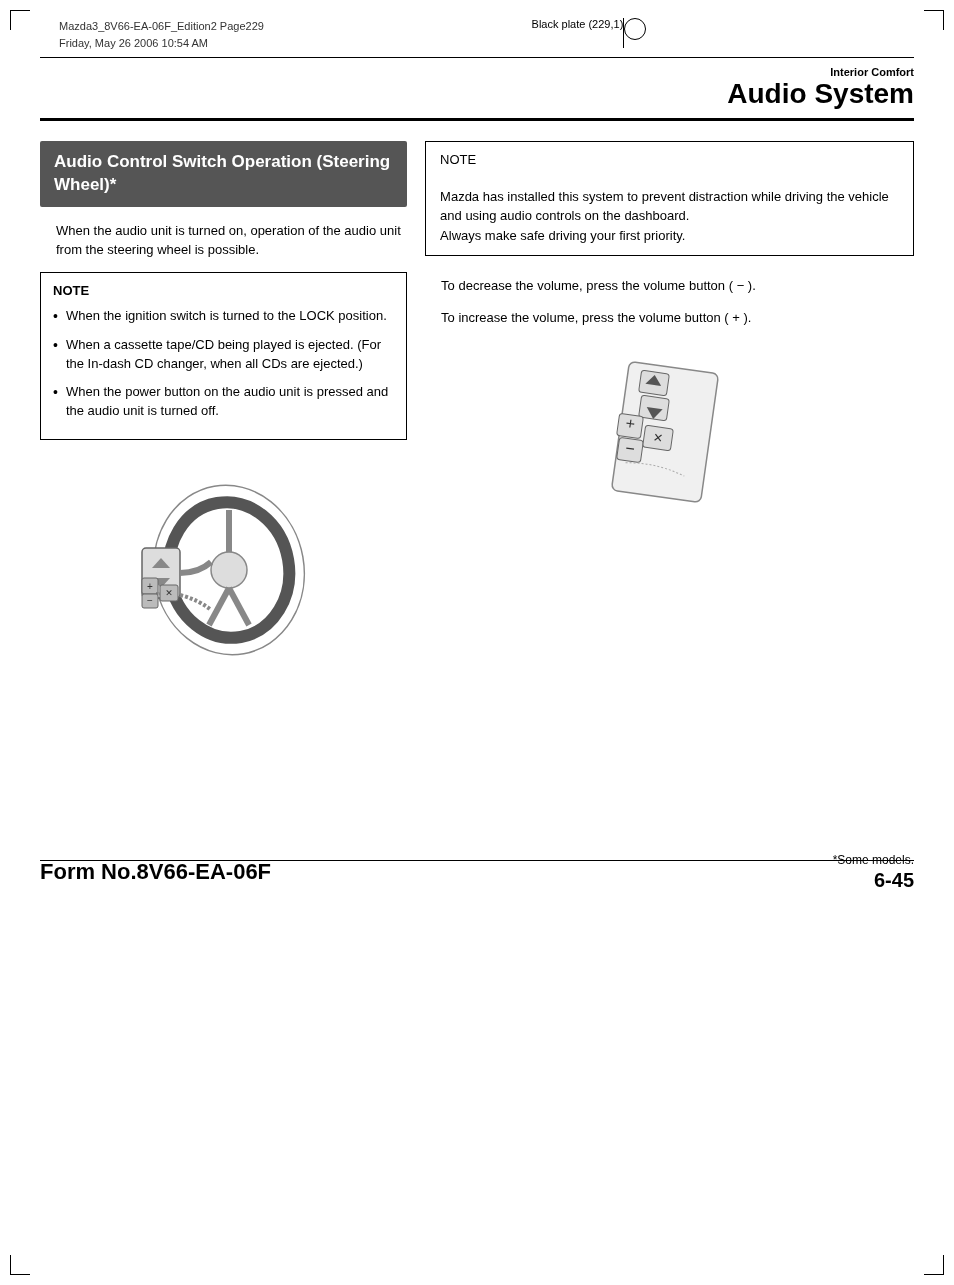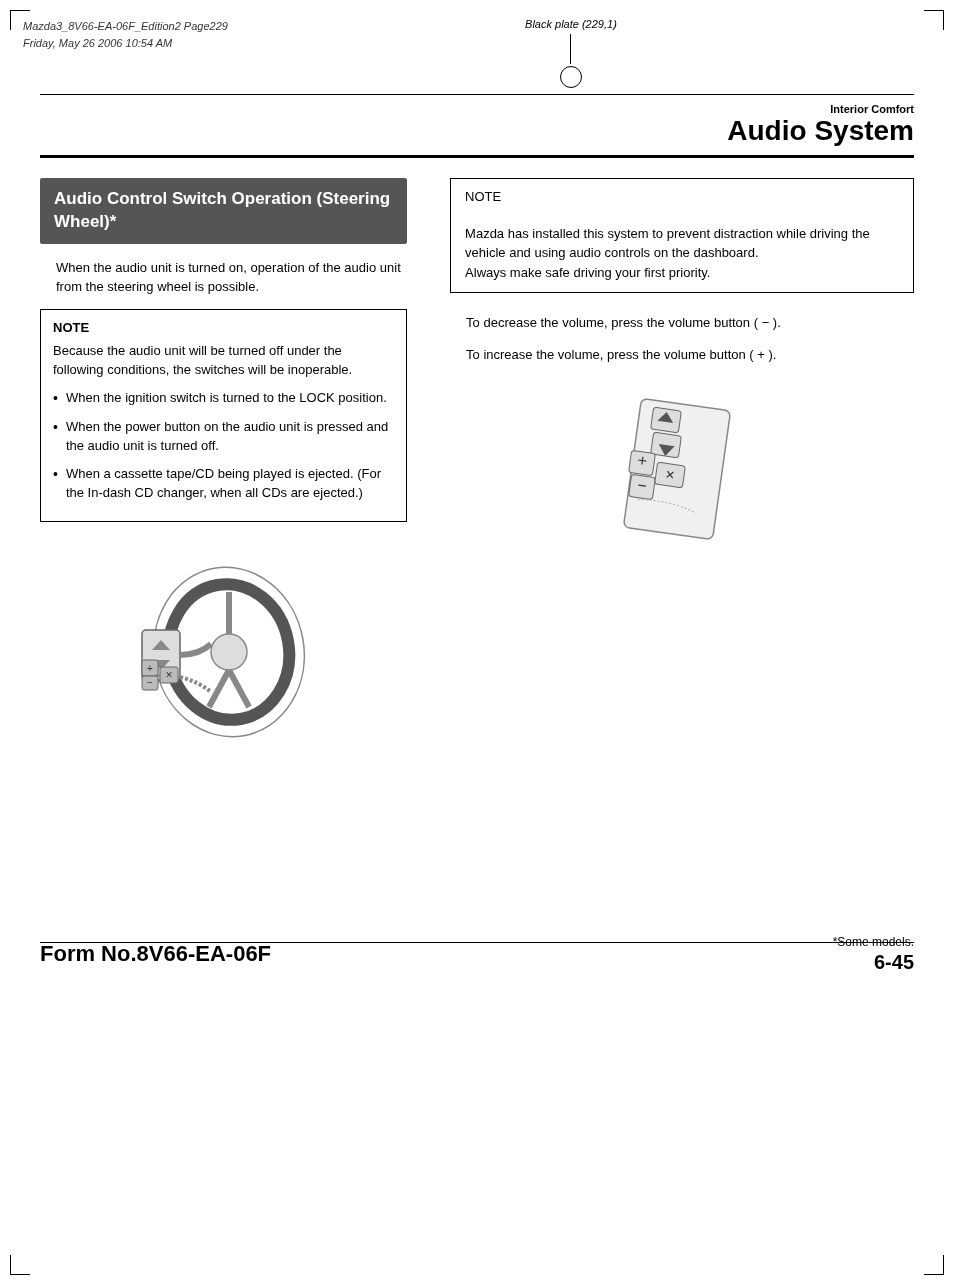--- a/index.html
+++ b/index.html
@@ -24,29 +24,28 @@
     .corner-tl { top: 10px; left: 10px; border-width: 1px 0 0 1px; }
     .corner-tr { top: 10px; right: 10px; border-width: 1px 1px 0 0; }
     .corner-bl { bottom: 10px; left: 10px; border-width: 0 0 1px 1px; }
     .corner-br { bottom: 10px; right: 10px; border-width: 0 1px 1px 0; }
 
     
     .page-header {
       display: flex;
       justify-content: space-between;
       align-items: flex-start;
-      padding: 18px 40px 6px 23px;
+      padding: 18px 40px 6px 59px;
       font-size: 11px;
-      font-style: italic;
     }
     .header-left { font-size: 11px; color: #333; line-height: 1.5; }
     .header-center {
       display: flex;
-      flex-direction: column;
-      align-items: center;
+      flex-direction: row;
+      align-items: flex-start;
     }
     .header-center-line {
       width: 1px;
       height: 30px;
       background: #000;
       margin-bottom: 2px;
     }
     .circle-mark {
       width: 22px;
       height: 22px;
@@ -82,21 +81,21 @@
     
     .title-rule {
       border: none;
       border-top: 3px solid #000;
       margin: 4px 40px 20px 40px;
     }
 
     
     .two-col {
       display: flex;
-      gap: 43px;
+      gap: 18px;
       padding: 0 40px;
     }
     .col-left { flex: 0 0 42%; }
     .col-right { flex: 1; }
 
     
     .highlight-box {
       background: #555;
       color: #fff;
       padding: 10px 14px;
@@ -263,30 +262,29 @@
 
     <div class="highlight-box">
       <h2>Audio Control Switch Operation (Steering Wheel)*</h2>
     </div>
 
     <p class="body-text">When the audio unit is turned on, operation of the audio unit from the steering wheel is possible.</p>
 
     <div class="note-box">
       <div class="note-title">NOTE</div>
       <div class="note-body">
-        <span>Because the audio unit will be turned off under the following conditions, the switches will be inoperable.</span>
         <ul class="bullet-list">
           <li>
               <span>When the ignition switch is turned to the LOCK position.</span>
             </li>
           <li>
-              <span>When the power button on the audio unit is pressed and the audio unit is turned off.</span>
+              <span>When a cassette tape/CD being played is ejected. (For the In-dash CD changer, when all CDs are ejected.)</span>
             </li>
           <li>
-              <span>When a cassette tape/CD being played is ejected. (For the In-dash CD changer, when all CDs are ejected.)</span>
+              <span>When the power button on the audio unit is pressed and the audio unit is turned off.</span>
             </li>
         </ul>
       </div>
     </div>
 
     <div class="steering-img">
       <svg class="steering-svg" viewBox="0 0 200 200" xmlns="http://www.w3.org/2000/svg">
 
         <ellipse cx="105" cy="100" rx="75" ry="85" fill="none" stroke="#888" stroke-width="1.5" transform="rotate(-10,105,100)"></ellipse>
 

